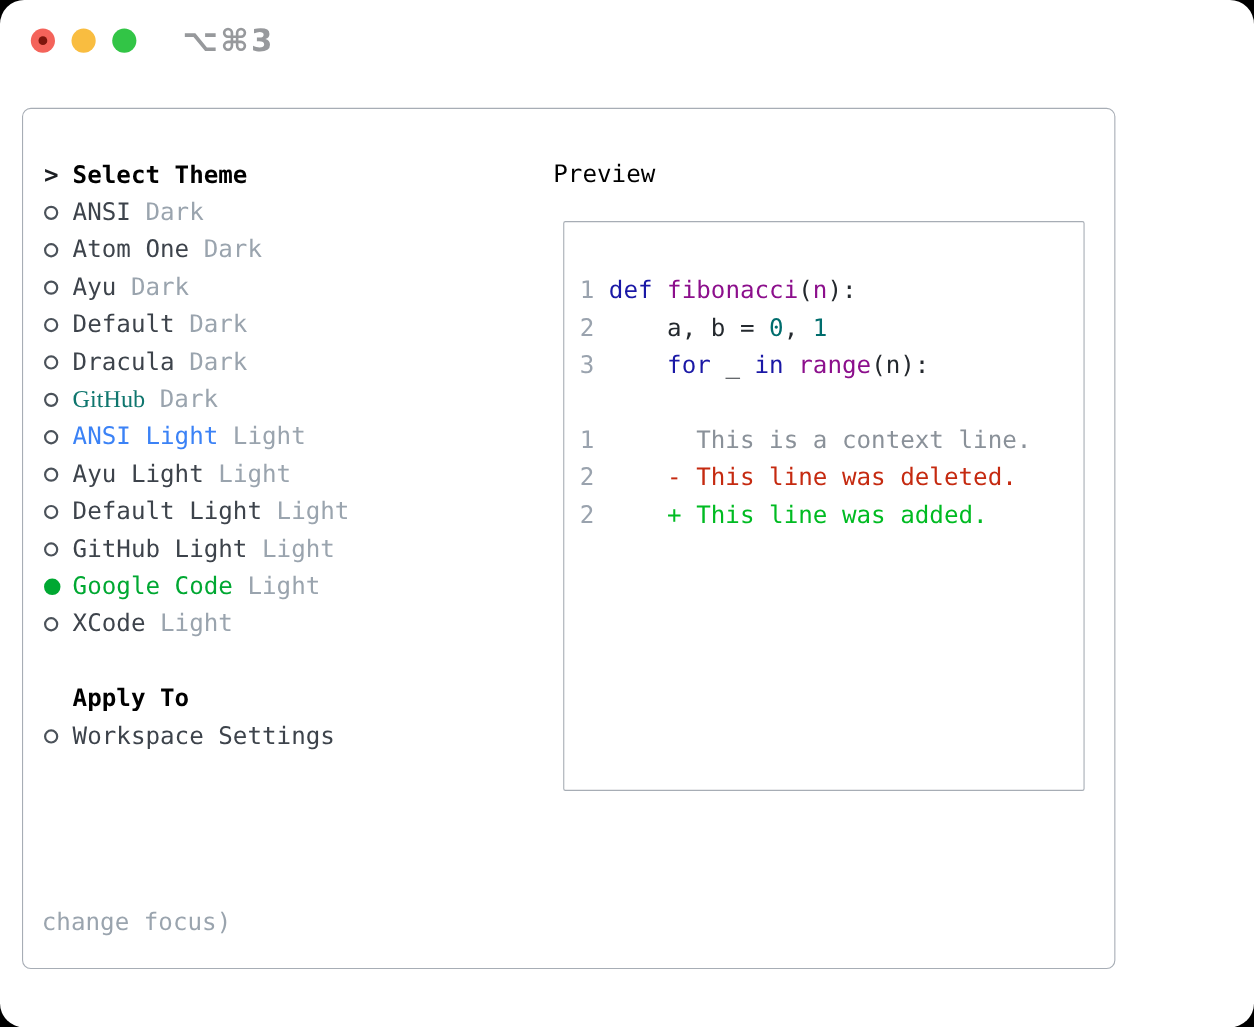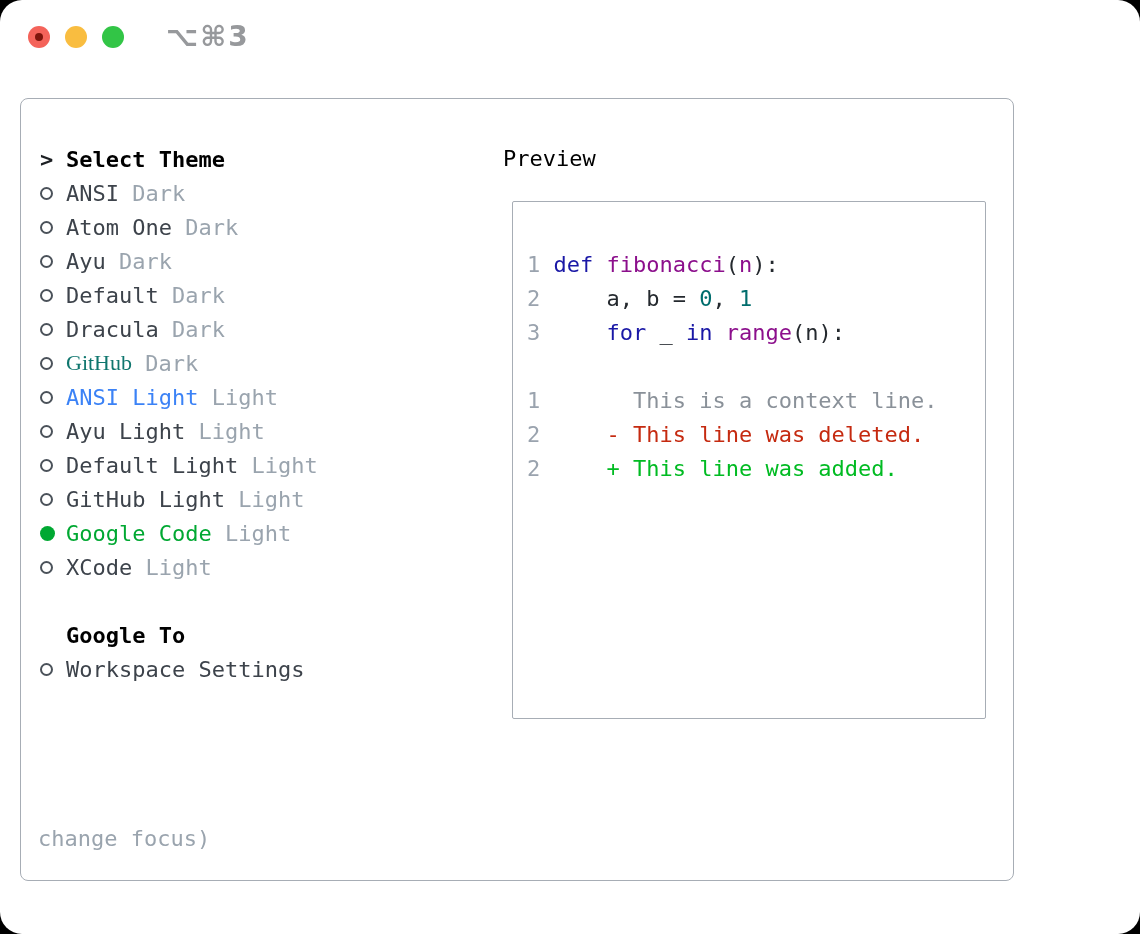--- a/index.html
+++ b/index.html
@@ -78,21 +78,21 @@
         <div class="row"><span class="marker-slot"><span class="ring" style="border-color: rgb(75, 82, 90);"></span></span><span style="color: #3b82f6;">ANSI Light</span><span style="color: rgb(154, 164, 174);"> Light</span></div>
         <div class="row"><span class="marker-slot"><span class="ring" style="border-color: rgb(75, 82, 90);"></span></span><span style="color: rgb(61, 67, 75);">Ayu Light</span><span style="color: rgb(154, 164, 174);"> Light</span></div>
         <div class="row"><span class="marker-slot"><span class="ring" style="border-color: rgb(75, 82, 90);"></span></span><span style="color: rgb(61, 67, 75);">Default Light</span><span style="color: rgb(154, 164, 174);"> Light</span></div>
         <div class="row"><span class="marker-slot"><span class="ring" style="border-color: rgb(75, 82, 90);"></span></span><span style="color: rgb(61, 67, 75);">GitHub Light</span><span style="color: rgb(154, 164, 174);"> Light</span></div>
         <div class="row"><span class="marker-slot"><span class="dotfill" style="background: rgb(0, 168, 50);"></span></span><span style="color: rgb(0, 168, 50);">Google Code</span><span style="color: rgb(154, 164, 174);"> Light</span></div>
         <div class="row"><span class="marker-slot"><span class="ring" style="border-color: rgb(75, 82, 90);"></span></span><span style="color: rgb(61, 67, 75);">XCode</span><span style="color: rgb(154, 164, 174);"> Light</span></div>
       </div>
     <div class="row"></div>
     <div class="row">
       <span class="marker-slot"></span>
-      <span class="hdr">Google To</span>
+      <span class="hdr">Apply To</span>
     </div>
     <div id="apply-list">
         <div class="row"><span class="marker-slot"><span class="ring" style="border-color: rgb(75, 82, 90);"></span></span><span style="color: rgb(61, 67, 75);">Workspace Settings</span></div>
       </div>
   </div>
 
   <div class="hint" style="color: rgb(154, 164, 174);">
     <div>change focus)</div>
   </div>
 

